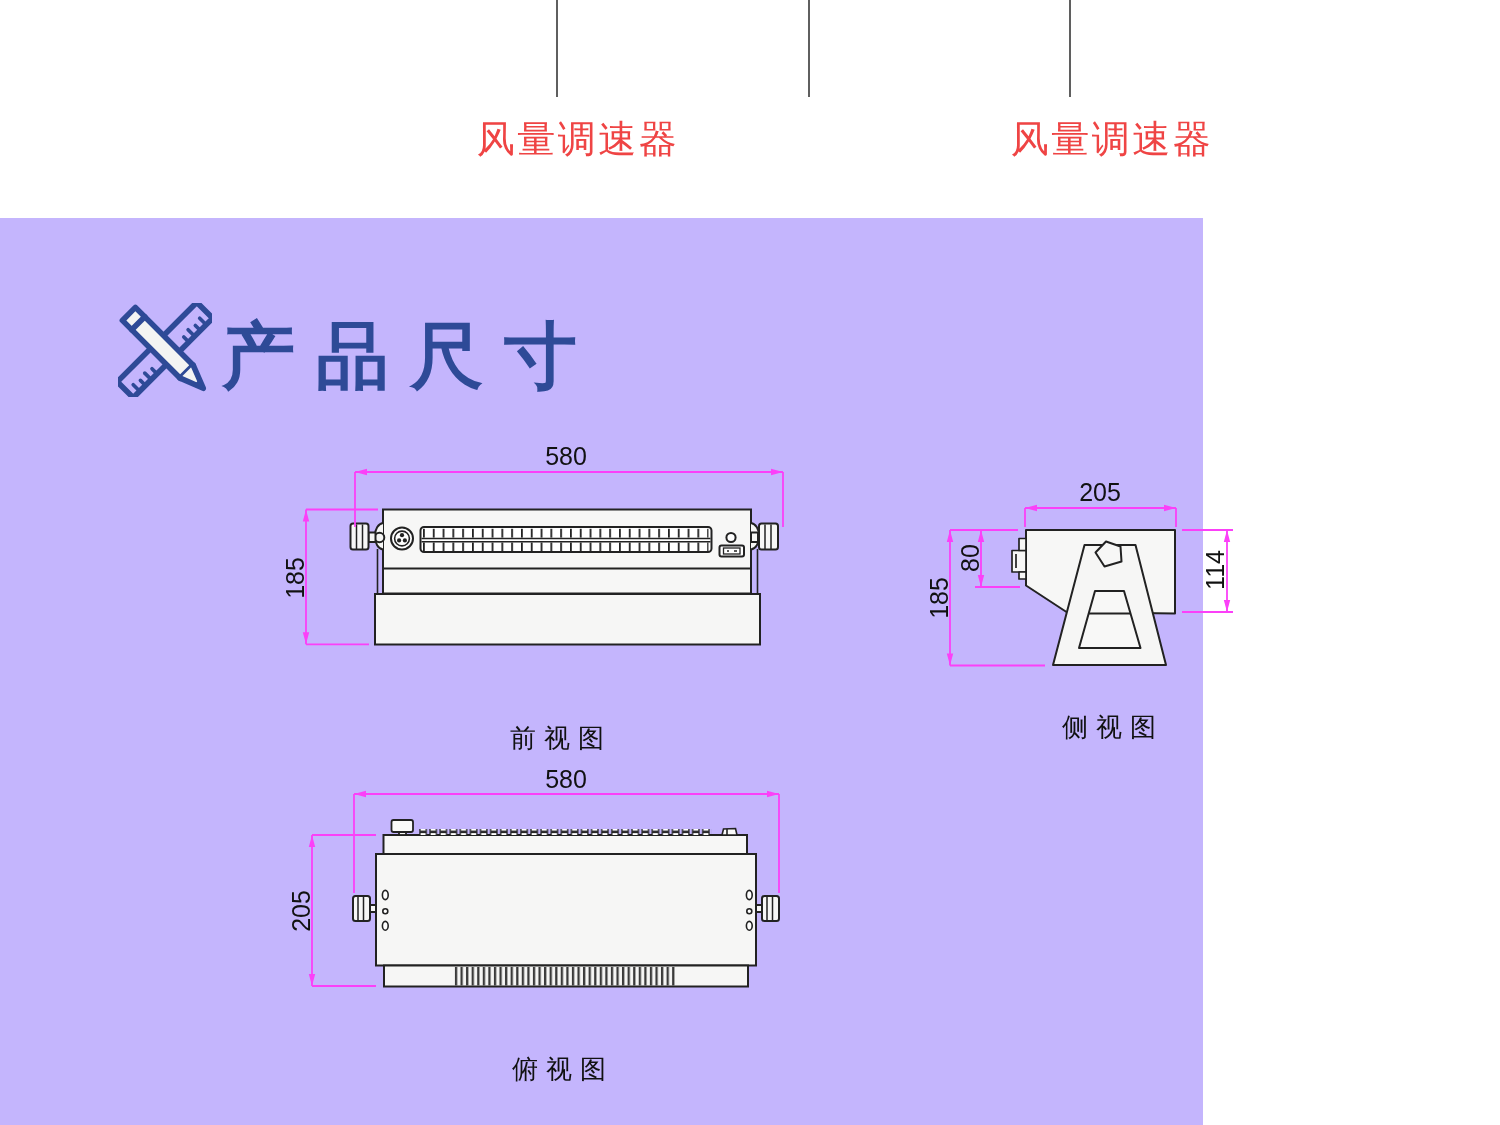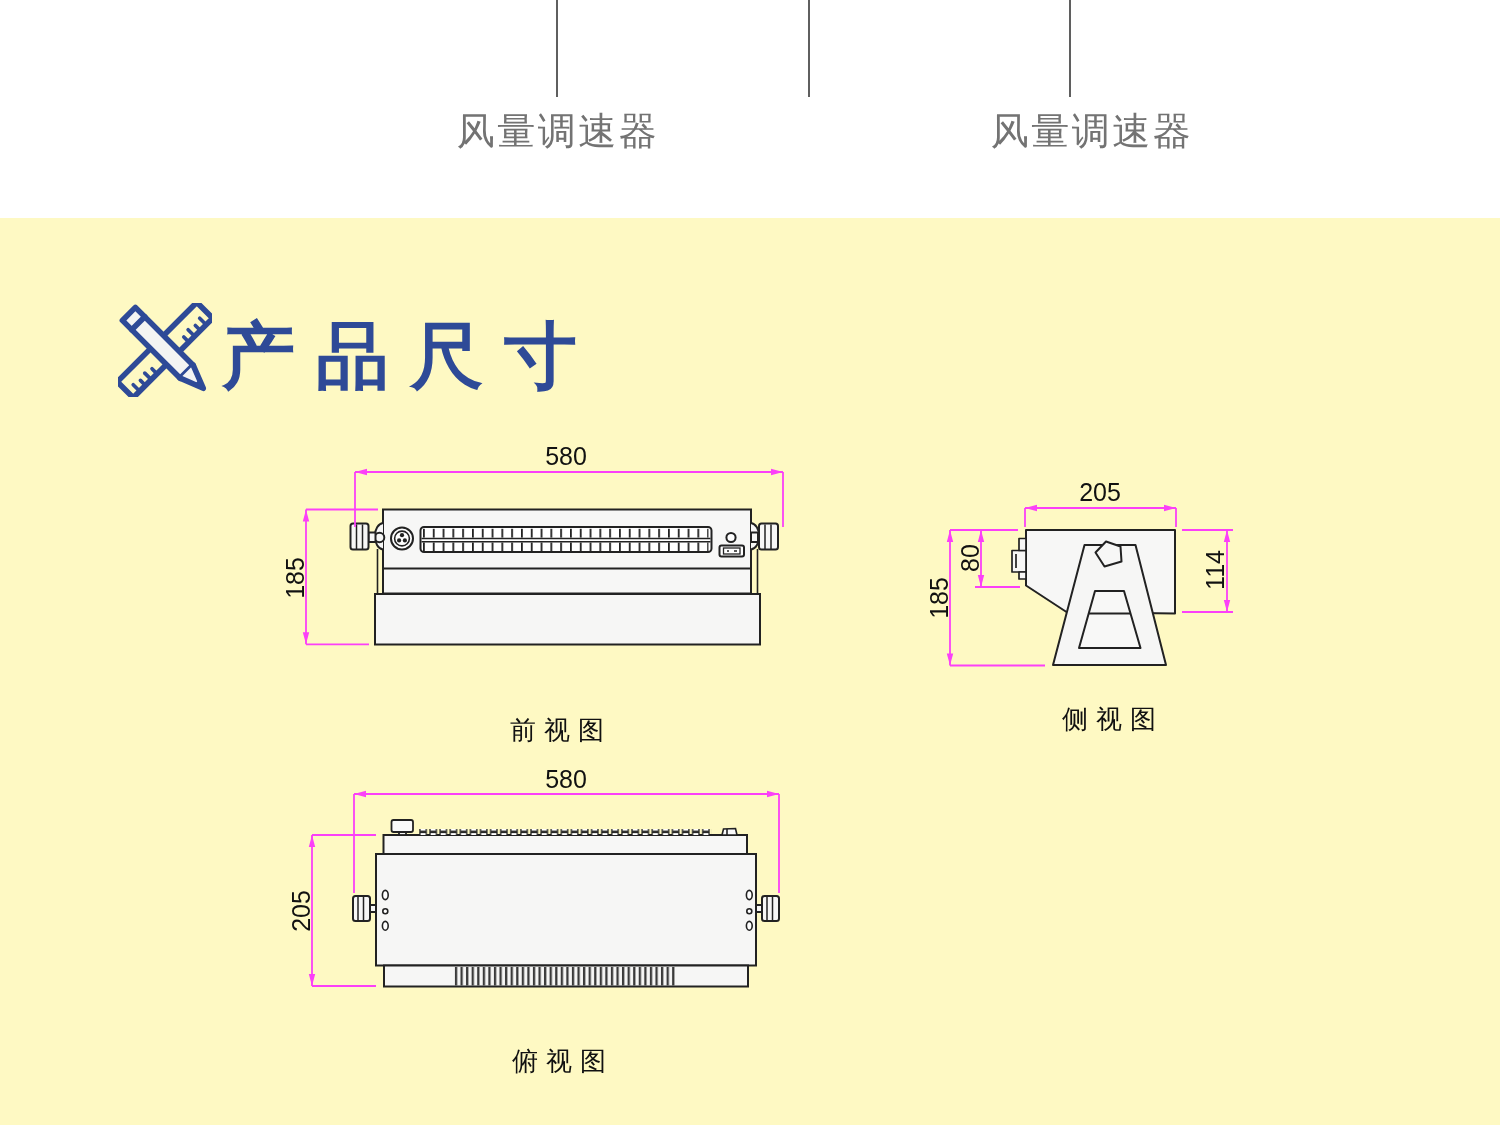--- a/index.html
+++ b/index.html
@@ -1,30 +1,30 @@
 <!DOCTYPE html>
 <html><head>
 <meta charset="utf-8">
 <style>
   html,body{margin:0;padding:0;background:#ffffff;}
   .page{position:relative;width:1500px;height:1125px;overflow:hidden;background:#ffffff;
         font-family:"Liberation Sans",sans-serif;}
   
   .top-band{position:absolute;left:0;top:0;width:1500px;height:218px;background:#ffffff;}
   .callout-line{position:absolute;top:0;width:2px;height:97px;background:#5f5f5f;}
-  .callout-label{position:absolute;top:106px;transform:translateX(-50%);
-        font-size:38px;letter-spacing:2.5px;color:#737373;font-weight:500;white-space:nowrap;}
+  .callout-label{position:absolute;top:114px;transform:translateX(-50%);
+        font-size:38px;letter-spacing:2.5px;color:#ef4444;font-weight:500;white-space:nowrap;margin-left:20px;}
   
-  .dims-section{position:absolute;left:0;top:218px;width:1500px;height:907px;background:#fef9c3;}
+  .dims-section{position:absolute;left:0;top:218px;width:1203px;height:907px;background:#c4b5fd;}
   .title-block{position:absolute;left:0;top:0;}
   .title-icon{position:absolute;left:118px;top:85px;width:94px;height:94px;}
   .page-title{position:absolute;left:222px;top:92px;line-height:92px;font-size:73px;font-weight:700;
         color:#2e4a97;letter-spacing:21px;white-space:nowrap;}
   .view-label{position:absolute;transform:translateX(-50%);font-family:"Liberation Serif",serif;
-        font-size:26px;letter-spacing:8px;color:#111111;white-space:nowrap;}
+        font-size:26px;letter-spacing:8px;color:#111111;white-space:nowrap;margin-top:8px;}
   .drawing-svg{position:absolute;left:0;top:0;}
   svg text.dim{font-family:"Liberation Sans",sans-serif;font-size:25px;fill:#111111;}
 </style>
 </head>
 <body>
 
 <div class="page">
 
   <div class="top-band">
     <div class="callout-line" style="left:556px"></div>

